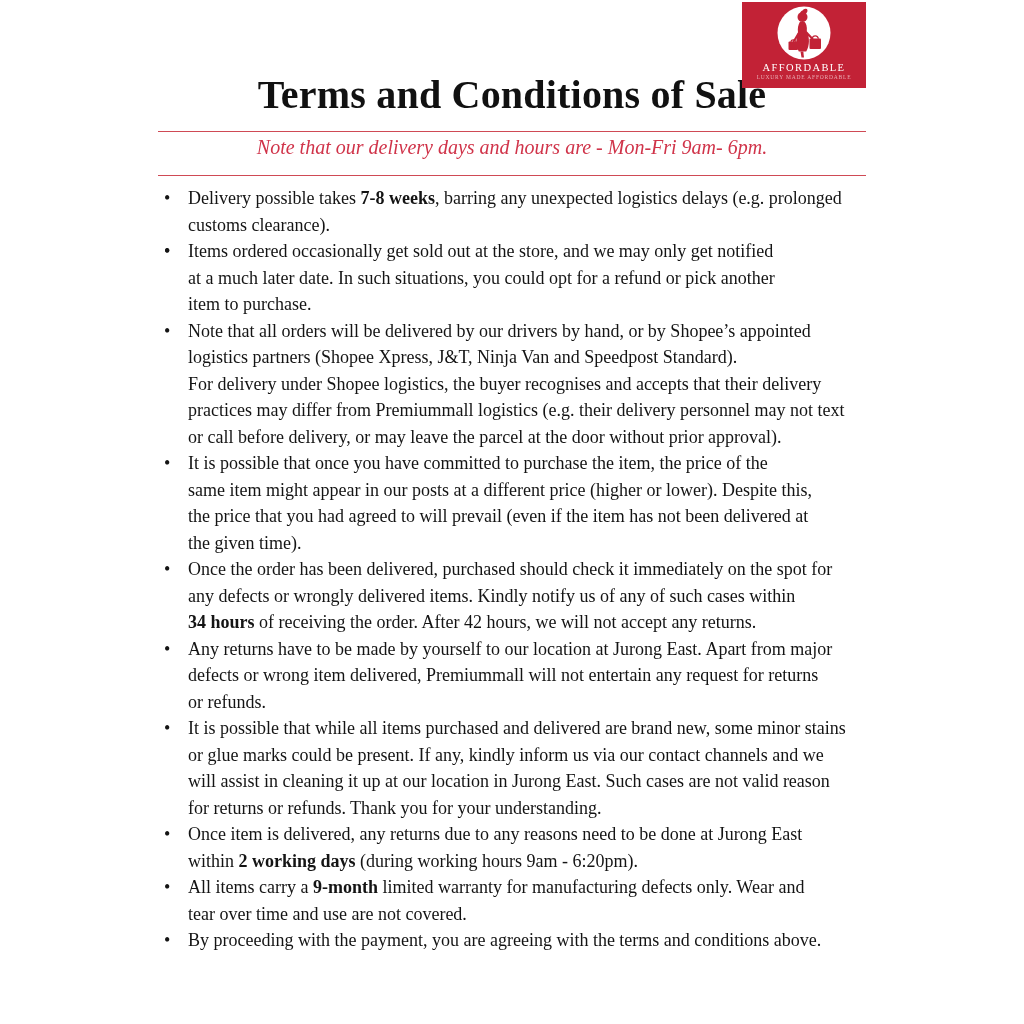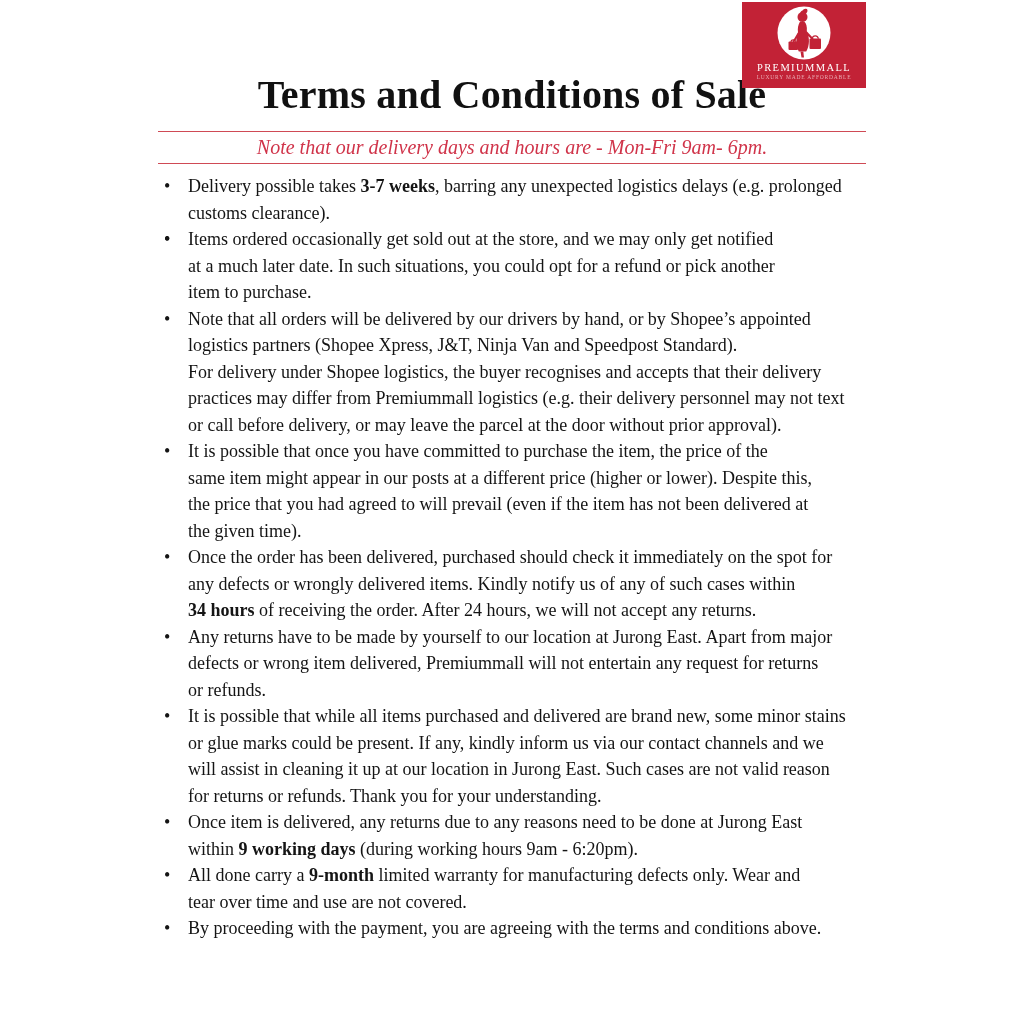--- a/index.html
+++ b/index.html
@@ -33,21 +33,21 @@
     text-align:center;
     font-size:40px;line-height:38px;
     font-weight:bold;color:#111111;
     letter-spacing:0.2px;
   }
   
   .note-band{
     width:708px;margin:17px auto 0 auto;
     border-top:1.5px solid #cf4a55;
     border-bottom:1.5px solid #cf4a55;
-    padding:3px 0 4px 0;
+    padding:3px 0 16px 0;
     text-align:center;
   }
   .note-text{
     color:#d03349;
     font-style:italic;
     font-size:20px;line-height:24px;
   }
   
   ul.terms{
     list-style:none;
@@ -79,44 +79,44 @@
         <path d="M24,16.5 C22,20 21.5,23.5 22,27.5 C19.5,33.5 20,41 22.8,46.5 L30.2,46.5 C33.8,40.5 33.8,32.5 30.8,26.5 C31.3,21.5 30.2,18 28.2,16.5 Z"></path>
         <path d="M24.5,46.5 L25.5,52.5 L28,52.5 L27.3,46.5 Z"></path>
         <path d="M22.8,26 L16.5,36.5 L18,37.5 L24,28.5 Z"></path>
         <path d="M30.5,26 L37.5,33.5 L36.3,35 L29.5,28.5 Z"></path>
         <rect x="12.5" y="36.5" width="9.5" height="8.5" rx="1"></rect>
         <path d="M14.8,36.8 a2.6,2.6 0 0 1 5,0" fill="none" stroke="#c22236" stroke-width="1.3"></path>
         <rect x="33.5" y="33.5" width="11.5" height="10.5" rx="1"></rect>
         <path d="M36.3,33.8 a3,3 0 0 1 6,0" fill="none" stroke="#c22236" stroke-width="1.3"></path>
       </g>
     </svg>
-    <div class="logo-name">PREMIUMMALL</div>
+    <div class="logo-name">AFFORDABLE</div>
     <div class="logo-tagline">LUXURY MADE AFFORDABLE</div>
   </div>
 
   <h1 class="title">Terms and Conditions of Sale</h1>
 
   <div class="note-band">
     <div class="note-text">Note that our delivery days and hours are - Mon-Fri 9am- 6pm.</div>
   </div>
 
-  <ul class="terms" id="terms-list"><li><span class="marker">•</span><span>Delivery possible takes </span><b>3-7 weeks</b><span>, barring any unexpected logistics delays (e.g. prolonged
+  <ul class="terms" id="terms-list"><li><span class="marker">•</span><span>Delivery possible takes </span><b>7-8 weeks</b><span>, barring any unexpected logistics delays (e.g. prolonged
 customs clearance).</span></li><li><span class="marker">•</span></li><li><span class="marker">•</span><span>Items ordered occasionally get sold out at the store, and we may only get notified
 at a much later date. In such situations, you could opt for a refund or pick another
 item to purchase.</span></li><li><span class="marker">•</span><span>Note that all orders will be delivered by our drivers by hand, or by Shopee’s appointed
 logistics partners (Shopee Xpress, J&amp;T, Ninja Van and Speedpost Standard).
 For delivery under Shopee logistics, the buyer recognises and accepts that their delivery
 practices may differ from Premiummall logistics (e.g. their delivery personnel may not text
 or call before delivery, or may leave the parcel at the door without prior approval).</span></li><li><span class="marker">•</span><span>It is possible that once you have committed to purchase the item, the price of the
 same item might appear in our posts at a different price (higher or lower). Despite this,
 the price that you had agreed to will prevail (even if the item has not been delivered at
 the given time).</span></li><li><span class="marker">•</span><span>Once the order has been delivered, purchased should check it immediately on the spot for
 any defects or wrongly delivered items. Kindly notify us of any of such cases within
-</span><b>34 hours</b><span> of receiving the order. After 24 hours, we will not accept any returns.</span></li><li><span class="marker">•</span><span>Any returns have to be made by yourself to our location at Jurong East. Apart from major
+</span><b>34 hours</b><span> of receiving the order. After 42 hours, we will not accept any returns.</span></li><li><span class="marker">•</span><span>Any returns have to be made by yourself to our location at Jurong East. Apart from major
 defects or wrong item delivered, Premiummall will not entertain any request for returns
 or refunds.</span></li><li><span class="marker">•</span><span>It is possible that while all items purchased and delivered are brand new, some minor stains
 or glue marks could be present. If any, kindly inform us via our contact channels and we
 will assist in cleaning it up at our location in Jurong East. Such cases are not valid reason
 for returns or refunds. Thank you for your understanding.</span></li><li><span class="marker">•</span><span>Once item is delivered, any returns due to any reasons need to be done at Jurong East
-within </span><b>9 working days</b><span> (during working hours 9am - 6:20pm).</span></li><li><span class="marker">•</span><span>All done carry a </span><b>9-month</b><span> limited warranty for manufacturing defects only. Wear and
+within </span><b>2 working days</b><span> (during working hours 9am - 6:20pm).</span></li><li><span class="marker">•</span><span>All items carry a </span><b>9-month</b><span> limited warranty for manufacturing defects only. Wear and
 tear over time and use are not covered.</span></li><li><span class="marker">•</span><span>By proceeding with the payment, you are agreeing with the terms and conditions above.</span></li></ul>
 
 </div>
 
 </body></html>

